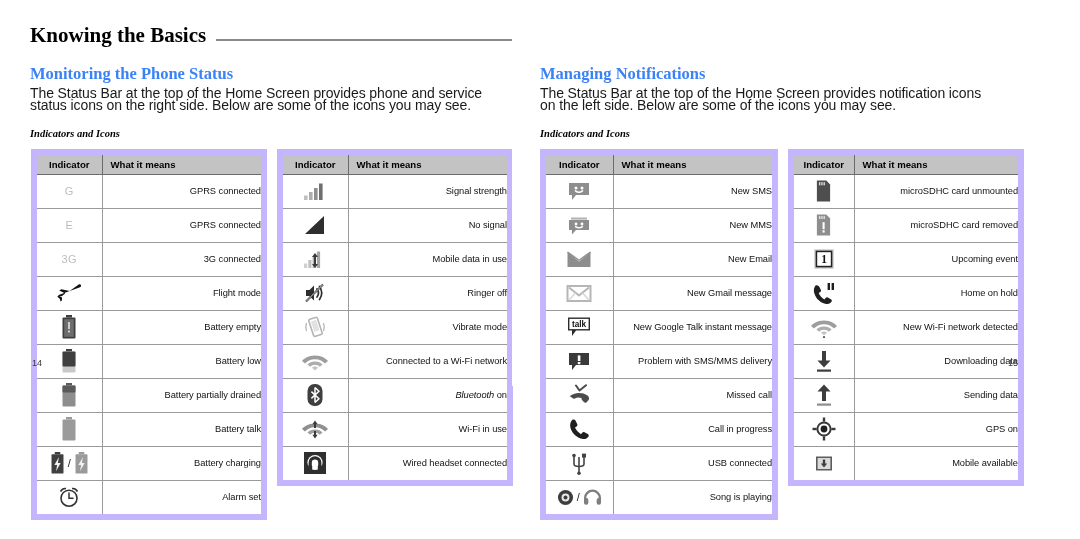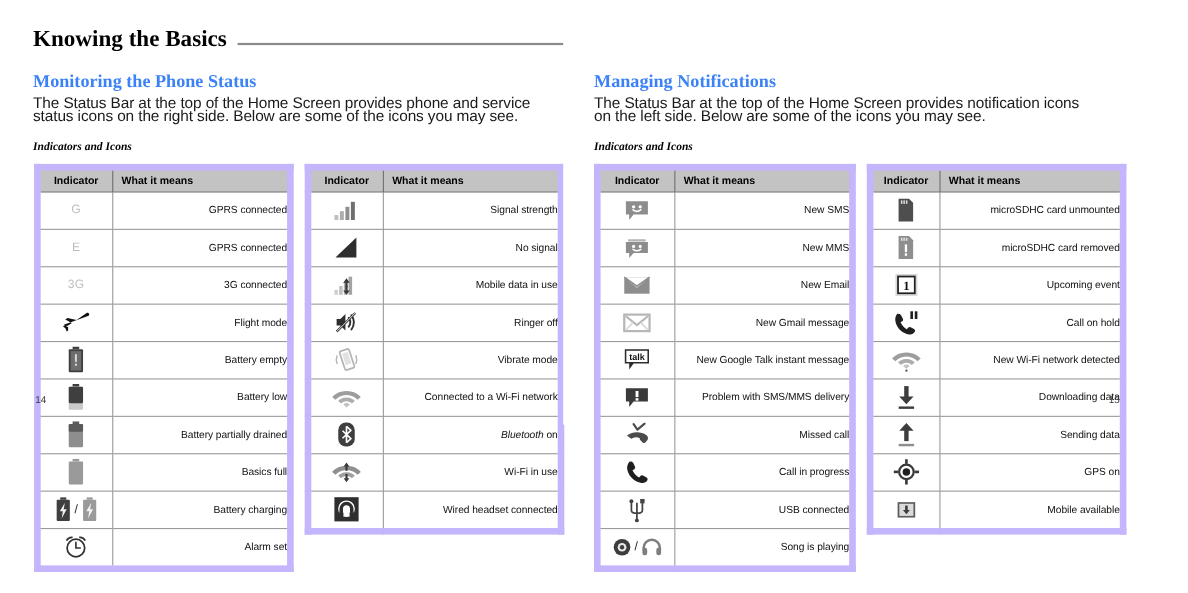--- a/index.html
+++ b/index.html
@@ -238,21 +238,21 @@
       </tr>
       <tr>
         <td class="c-ind">
           <div class="glyph-wrap">
             <svg width="16" height="25" viewBox="0 0 16 25">
               <rect x="5" y="0" width="6" height="2.5" fill="#9a9a9a"></rect>
               <rect x="1.5" y="2.5" width="13" height="21" rx="1" fill="#9a9a9a"></rect>
             </svg>
           </div>
         </td>
-        <td class="c-mean">Basics full</td>
+        <td class="c-mean">Battery talk</td>
       </tr>
       <tr>
         <td class="c-ind">
           <div class="glyph-wrap">
             <svg width="15" height="23" viewBox="0 0 16 25">
               <rect x="5" y="0" width="6" height="2.5" fill="#3f3f3f"></rect>
               <rect x="1.5" y="2.5" width="13" height="21" rx="1" fill="#3f3f3f"></rect>
               <path d="M9.6 5.5 L4.6 14 H7.6 L6.4 21 L11.4 12 H8.4 Z" fill="#f2f2f2"></path>
             </svg>
             <span class="slash">/</span>
@@ -622,21 +622,21 @@
       <tr>
         <td class="c-ind">
           <div class="glyph-wrap">
             <svg width="26" height="24" viewBox="0 0 26 24">
               <path d="M5 4 C3 6 2.3 9 3.3 12.3 C5 18 9.6 22 15.4 23 C17.8 23.4 19.7 22.2 20.6 20.6 C21.1 19.6 20.8 18.7 19.9 18.2 L16.8 16.5 C16 16.1 15.2 16.3 14.6 17 L13.4 18.4 C11 17 8.8 14.6 7.7 12 L9.2 11 C9.9 10.5 10.2 9.7 9.9 8.9 L8.3 5.8 C7.8 4.8 6.7 4.2 6 4.5 Z" fill="#1f1f1f"></path>
               <rect x="16.6" y="2" width="2.4" height="7" fill="#1f1f1f"></rect>
               <rect x="20.6" y="2" width="2.4" height="7" fill="#1f1f1f"></rect>
             </svg>
           </div>
         </td>
-        <td class="c-mean">Call on hold</td>
+        <td class="c-mean">Home on hold</td>
       </tr>
       <tr>
         <td class="c-ind">
           <div class="glyph-wrap">
             <svg width="28" height="21" viewBox="0 0 28 21">
               <path d="M14 3.5 C7 3.5 2.5 7 1 9 L4 11.5 C6 9.2 9.4 7.2 14 7.2 C18.6 7.2 22 9.2 24 11.5 L27 9 C25.5 7 21 3.5 14 3.5 Z" fill="#9d9d9d"></path>
               <path d="M14 9.4 C10.2 9.4 7.6 11.2 6.4 12.5 L9.2 14.8 C10.2 13.7 11.9 12.8 14 12.8 C16.1 12.8 17.8 13.7 18.8 14.8 L21.6 12.5 C20.4 11.2 17.8 9.4 14 9.4 Z" fill="#adadad"></path>
               <path d="M14 14.4 C12.6 14.4 11.6 15 11 15.7 L14 18.2 L17 15.7 C16.4 15 15.4 14.4 14 14.4 Z" fill="#c4c4c4"></path>
               <circle cx="14" cy="20" r="1.1" fill="#5a5a5a"></circle>
             </svg>

